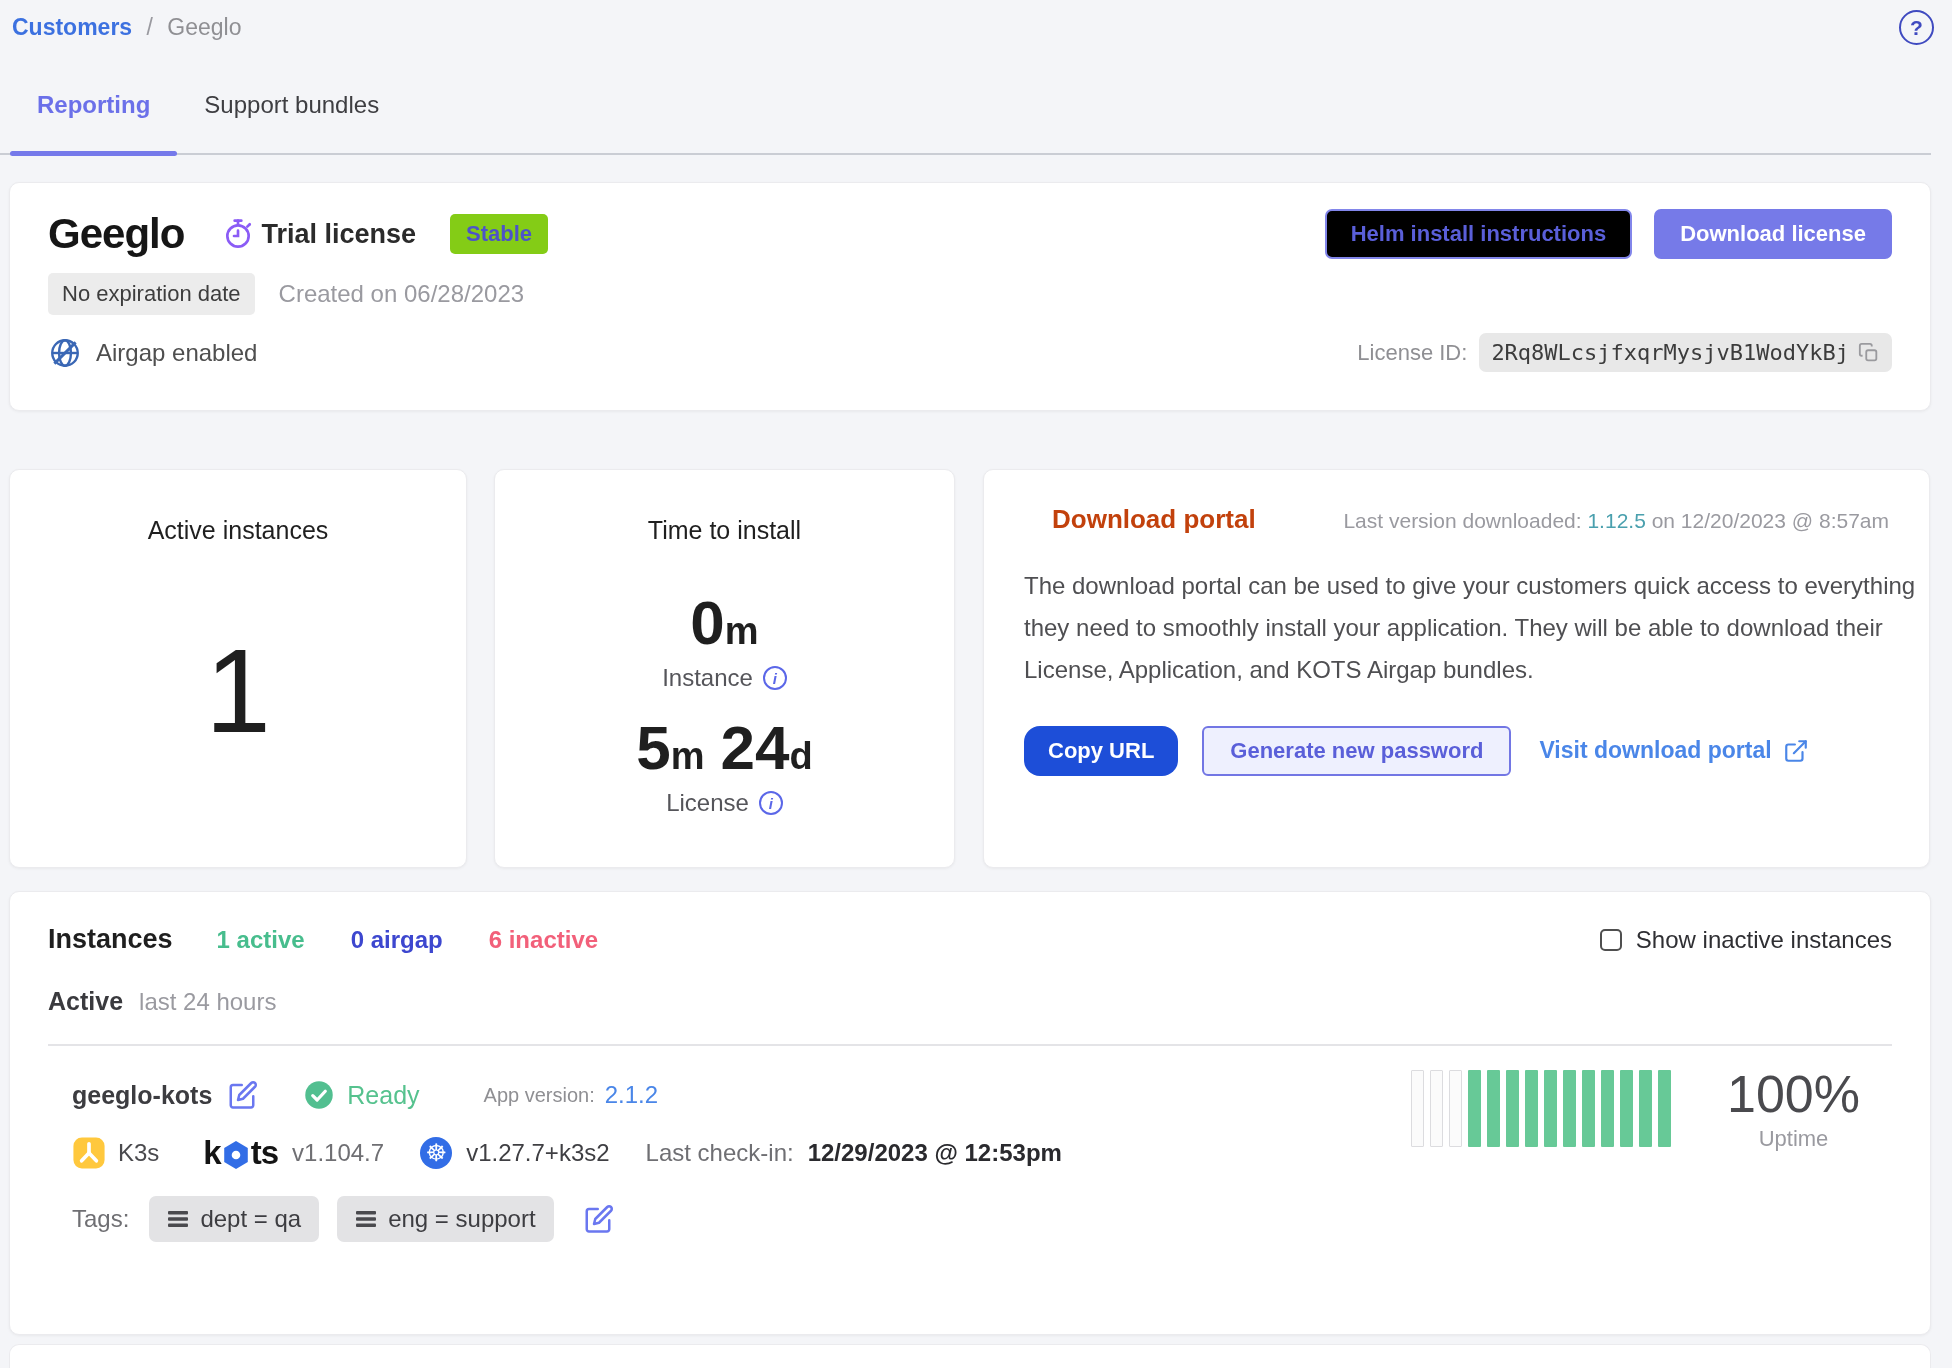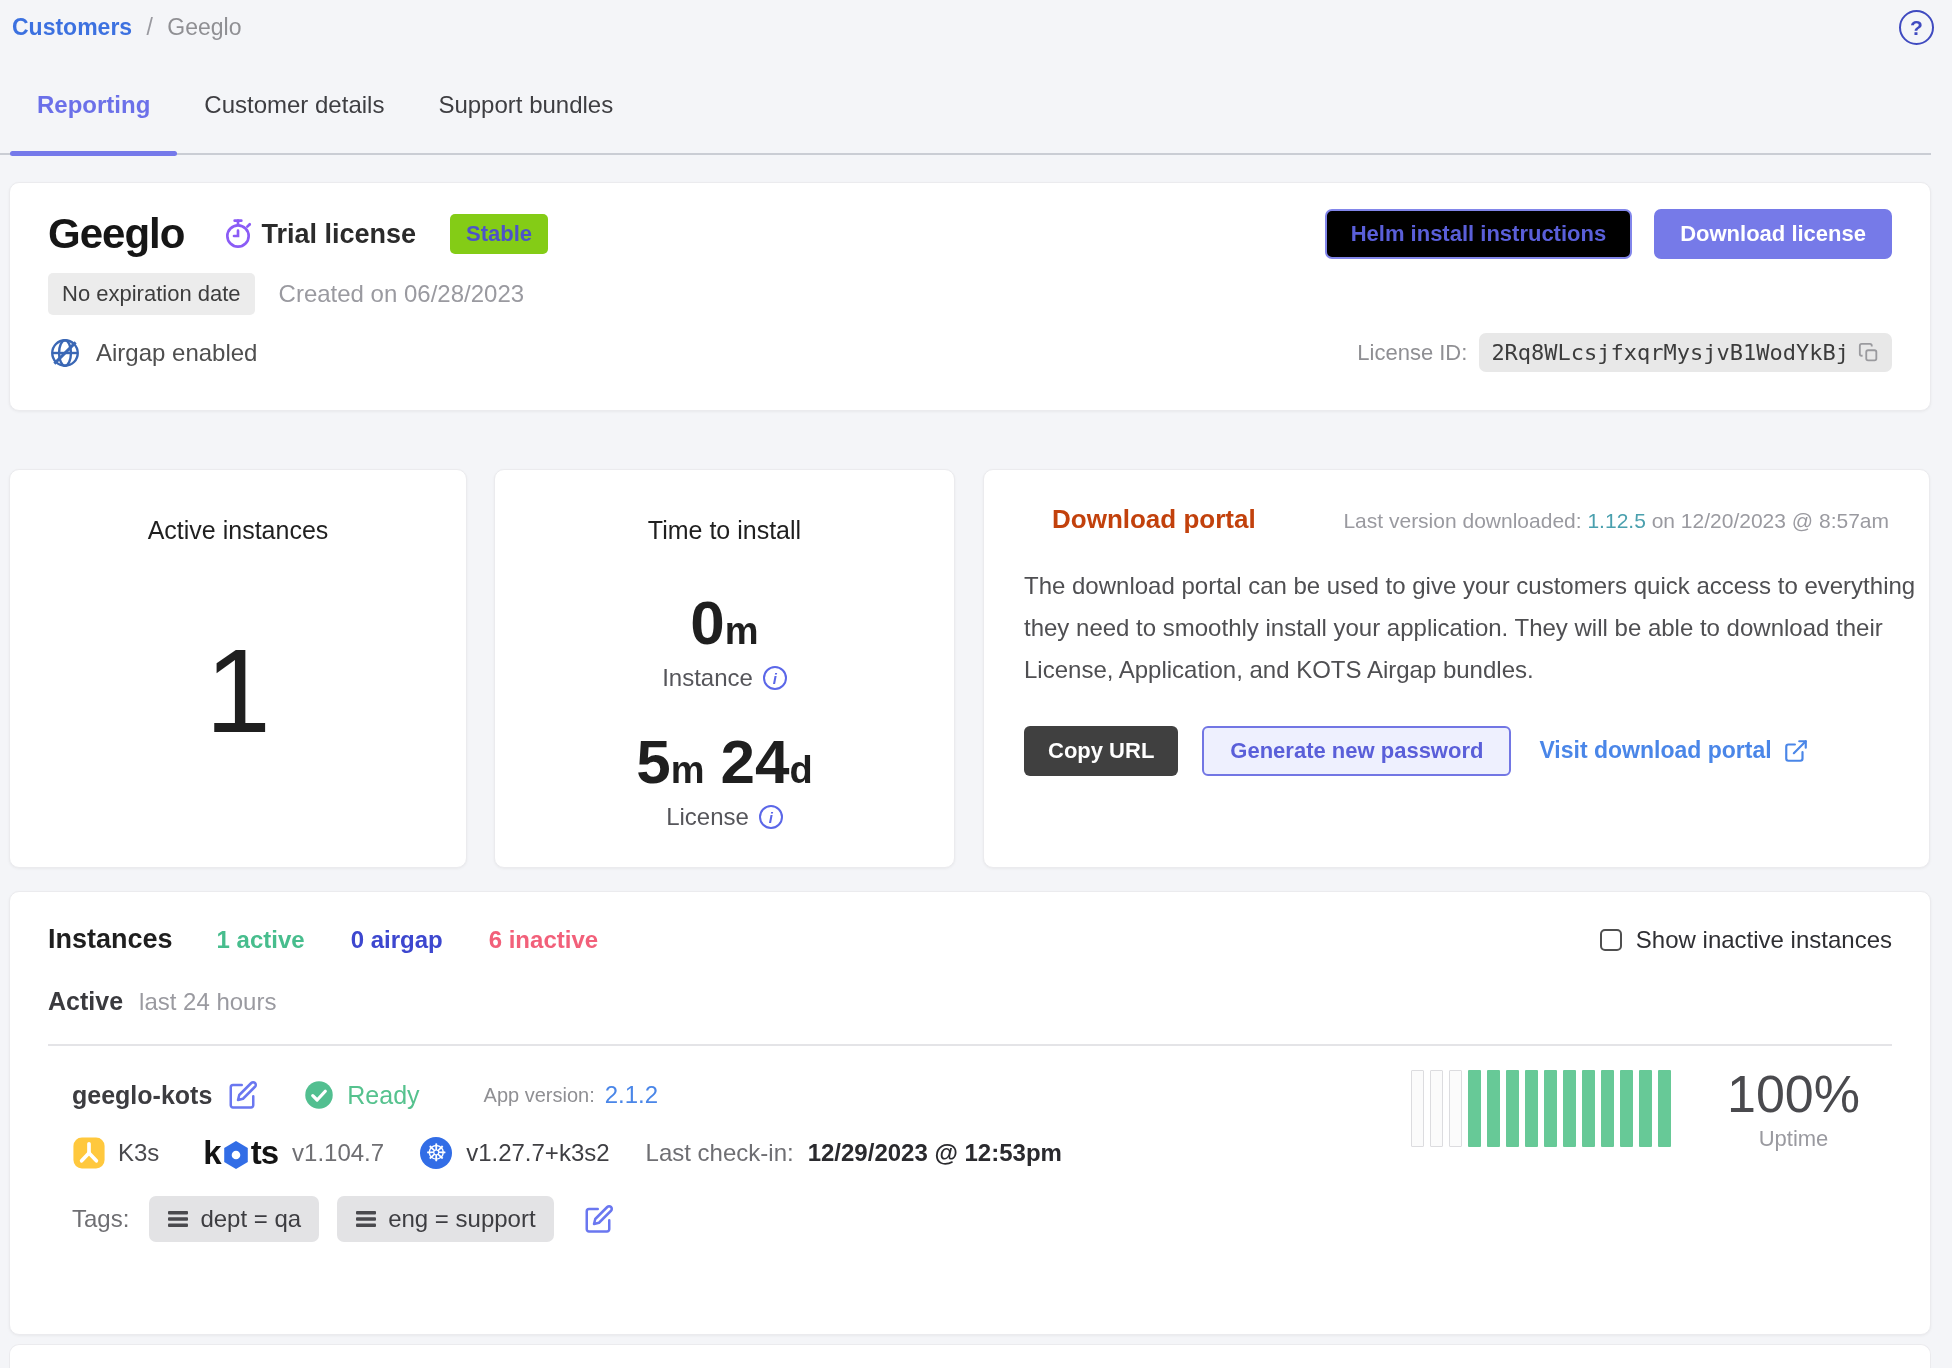--- a/index.html
+++ b/index.html
@@ -79,41 +79,41 @@
     display:flex; align-items:center; gap:9px; cursor:pointer;
   }
 
   
   .metric-card { display:flex; flex-direction:column; align-items:center; }
   .metric-active { left:9px; top:469px; width:458px; height:399px; }
   .metric-tti { left:494px; top:469px; width:461px; height:399px; }
   .metric-title { margin-top:46px; font-size:25px; color:#1f1f1f; }
   .metric-big { flex:1; display:flex; align-items:center; justify-content:center; font-size:118px; color:#1f1f1f; padding-bottom:30px; }
   .tti-group1 { margin-top:42px; text-align:center; }
-  .tti-group2 { margin-top:34px; }
+  .tti-group2 { margin-top:20px; }
   .tti-value { font-weight:700; color:#1f1f1f; }
   .tti-num { font-size:62px; }
   .tti-unit { font-size:38px; }
   .tti-space { display:inline-block; width:16px; }
   .tti-label { margin-top:6px; font-size:24px; color:#55555a; display:flex; align-items:center; justify-content:center; gap:10px; }
   .info-icon {
     width:24px; height:24px; border:2px solid #5b67e8; border-radius:50%;
     color:#5b67e8; font-size:15px; font-weight:700; font-style:italic;
     display:inline-flex; align-items:center; justify-content:center; cursor:pointer;
   }
 
   
   .portal-card { left:983px; top:469px; width:947px; height:399px; padding:34px 40px; }
   .portal-head { display:flex; align-items:baseline; }
   .portal-title { font-size:26px; font-weight:700; color:#c2410c;margin-left:28px; }
   .portal-version { margin-left:auto; font-size:21px; color:#9a9aa0; }
   .portal-version .ver { color:#4aa0ae; cursor:pointer; }
   .portal-desc { margin-top:30px; width:910px; font-size:24px; color:#4f4f52; line-height:1.76; }
   .portal-actions { margin-top:34px; display:flex; align-items:center; }
-  .btn-copy { background:#404040; color:#fff; font-size:22px; font-weight:700; height:50px; padding:0 24px; border-radius:6px; }
+  .btn-copy { background:#1d4ed8; color:#fff; font-size:22px; font-weight:700; height:50px; padding:0 24px; border-radius:16px; }
   .btn-generate {
     margin-left:24px; background:#eef0fe; border:2px solid #7276e4; color:#5a5fd9;
     font-size:22px; font-weight:700; height:50px; padding:0 26px; border-radius:6px;
   }
   .link-visit { margin-left:28px; color:#4a86e8; font-size:23px; font-weight:700; display:flex; align-items:center; gap:11px; cursor:pointer; }
 
   
   .instances-card { left:9px; top:891px; width:1922px; height:444px; padding:32px 38px; }
   .inst-head { display:flex; align-items:center; }
   .inst-title { font-size:27px; font-weight:700; color:#1f1f1f; }
@@ -175,21 +175,20 @@
 
 <div class="breadcrumb">
   <span class="bc-parent">Customers</span>
   <span class="bc-sep">/</span>
   <span class="bc-current">Geeglo</span>
 </div>
 <button class="help-btn">?</button>
 
 <div class="tabbar">
   <div class="tab active">Reporting</div>
-  <div class="tab">Customer details</div>
   <div class="tab">Support bundles</div>
 </div>
 
 <div class="card license-card">
   <div class="lc-row1">
     <div class="app-name">Geeglo</div>
     <div class="license-type">
       <span>
         <svg width="32" height="32" viewBox="0 0 24 24" fill="none" stroke="#8b5cf6" stroke-width="2" stroke-linecap="round">
           <circle cx="12" cy="13.5" r="8"></circle>

